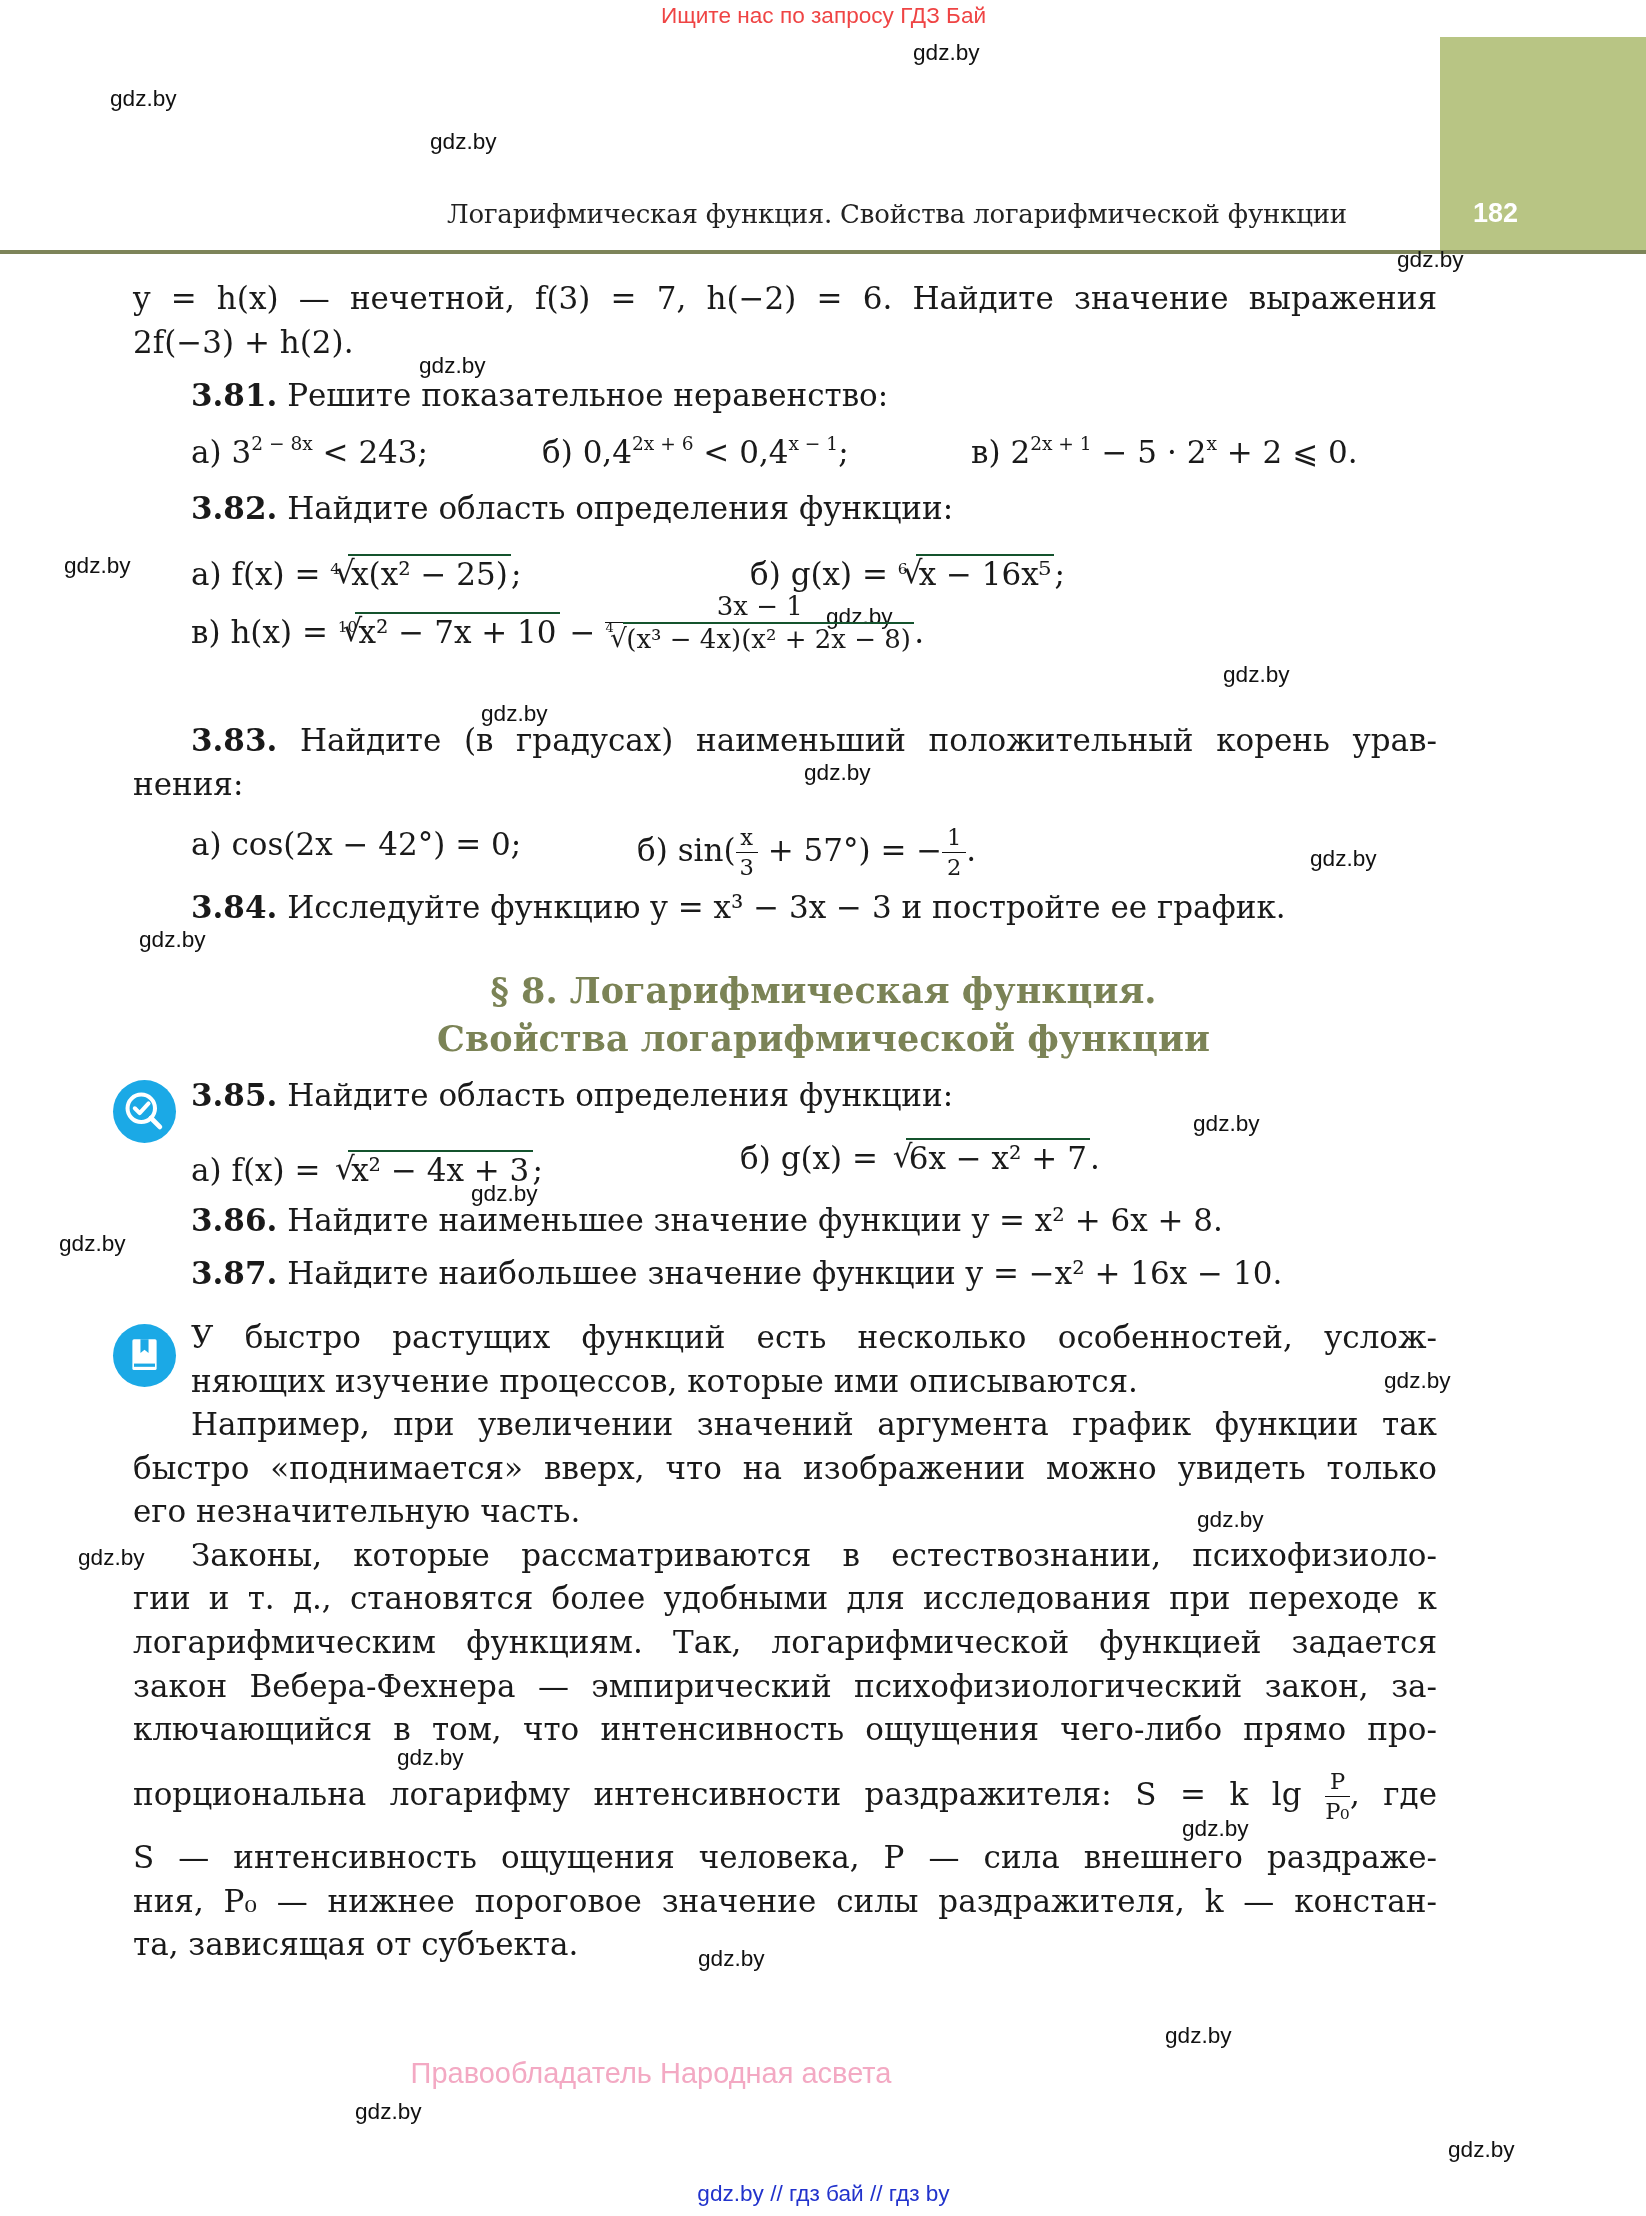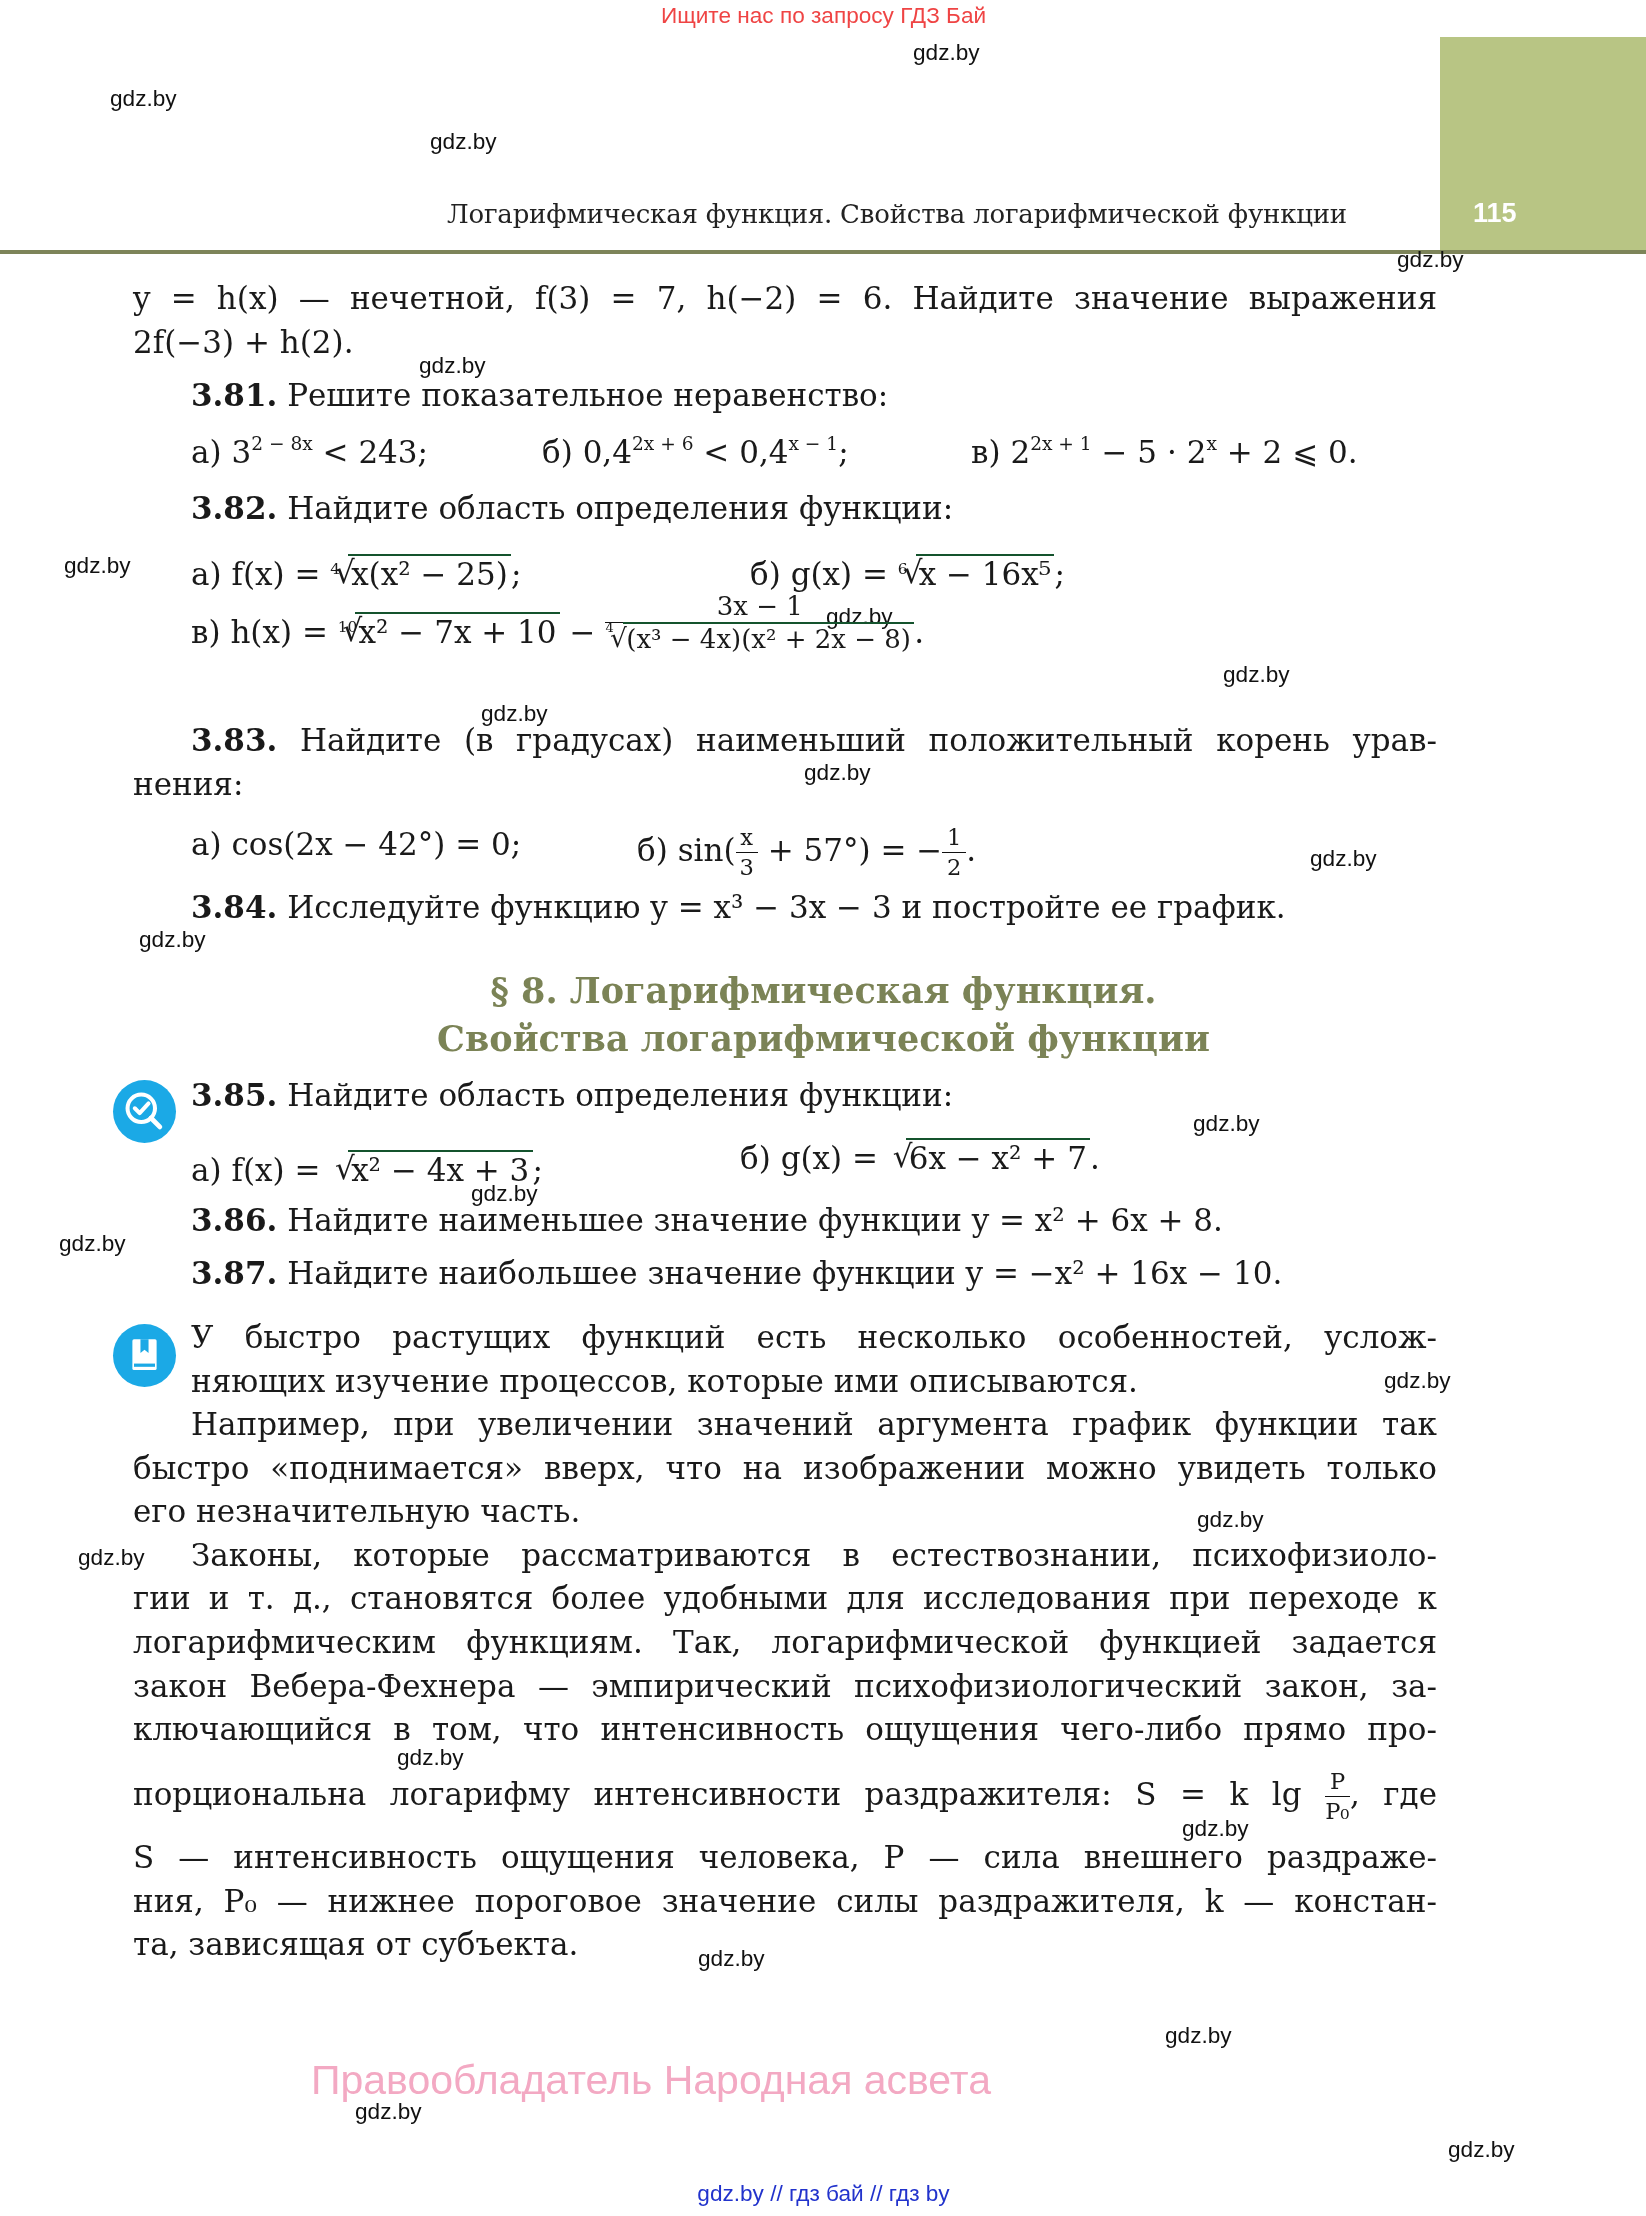--- a/index.html
+++ b/index.html
@@ -17,30 +17,30 @@
   sup { font-size: 0.6em; vertical-align: 0.7em; line-height: 0; }
   .sec-title { position: absolute; left: 0; width: 1647px; text-align: center; font-size: 35px; font-weight: bold; color: #7b8356; }
   .root { display: inline-block; position: relative; padding-left: 17.7px; }
   .root .idx { position: absolute; left: 0; top: -4.8px; font-size: 0.5em; }
   .root .rad { border-top: 2px solid #14532d; padding: 0 3.2px; }
   .root .rad::before { content: "\221A"; position: absolute; left: 4.8px; top: -1.6px; }
   .frac { display: inline-block; vertical-align: middle; text-align: center; line-height: 1; }
   .frac .n { display: block; border-bottom: 1.6px solid #111; padding: 0 4.8px 3.2px; }
   .frac .d { display: block; padding-top: 3.2px; }
   .icon-circle { position: absolute; width: 63px; height: 63px; border-radius: 50%; background: #1ba9e6; }
-  .footer-copy { position: absolute; left: 0; width: 1302px; top: 2057px; text-align: center; font-family: "Liberation Sans", sans-serif; font-size: 41px; color: #f3a9c3; }
+  .footer-copy { position: absolute; left: 0; width: 1302px; top: 2057px; text-align: center; font-family: "Liberation Sans", sans-serif; font-size: 29px; color: #f3a9c3; }
   .footer-links { position: absolute; left: 0; width: 1647px; top: 2181px; text-align: center; font-family: "Liberation Sans", sans-serif; font-size: 22.6px; color: #2233cc; }
 </style>
 </head>
 <body>
 
 <div class="top-banner">Ищите нас по запросу ГДЗ Бай</div>
 
 <div class="page-box"></div>
-<div class="page-num">115</div>
+<div class="page-num">182</div>
 <div class="running-head">Логарифмическая функция. Свойства логарифмической функции</div>
 <div class="rule"></div>
 
 <div id="wm-layer">
     <div class="wm" style="left: 913px; top: 40px;">gdz.by</div>
     <div class="wm" style="left: 110px; top: 86px;">gdz.by</div>
     <div class="wm" style="left: 430px; top: 129px;">gdz.by</div>
     <div class="wm" style="left: 1397px; top: 247px;">gdz.by</div>
     <div class="wm" style="left: 419px; top: 353px;">gdz.by</div>
     <div class="wm" style="left: 64px; top: 553px;">gdz.by</div>

